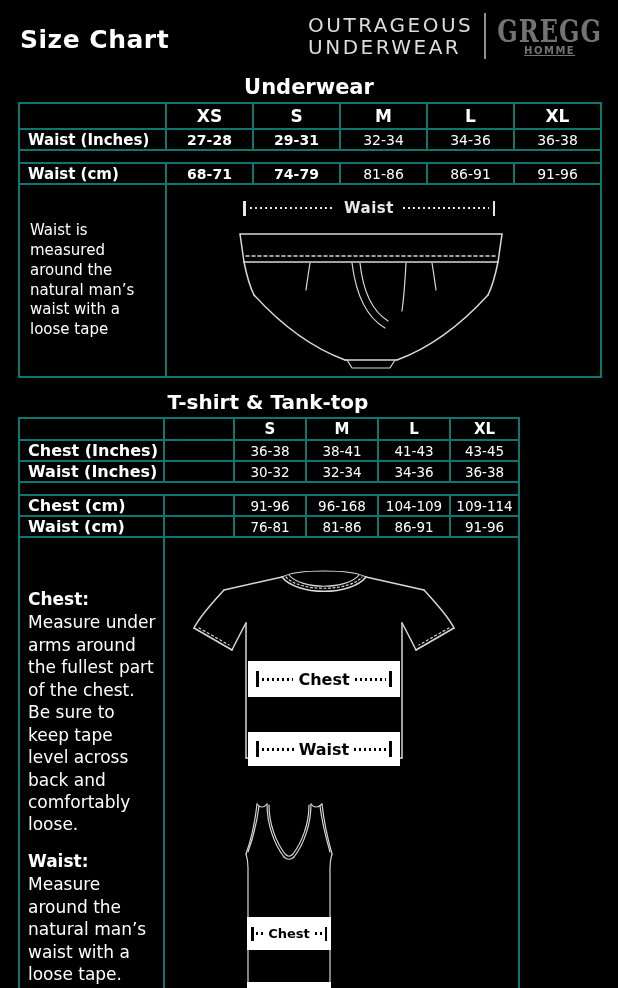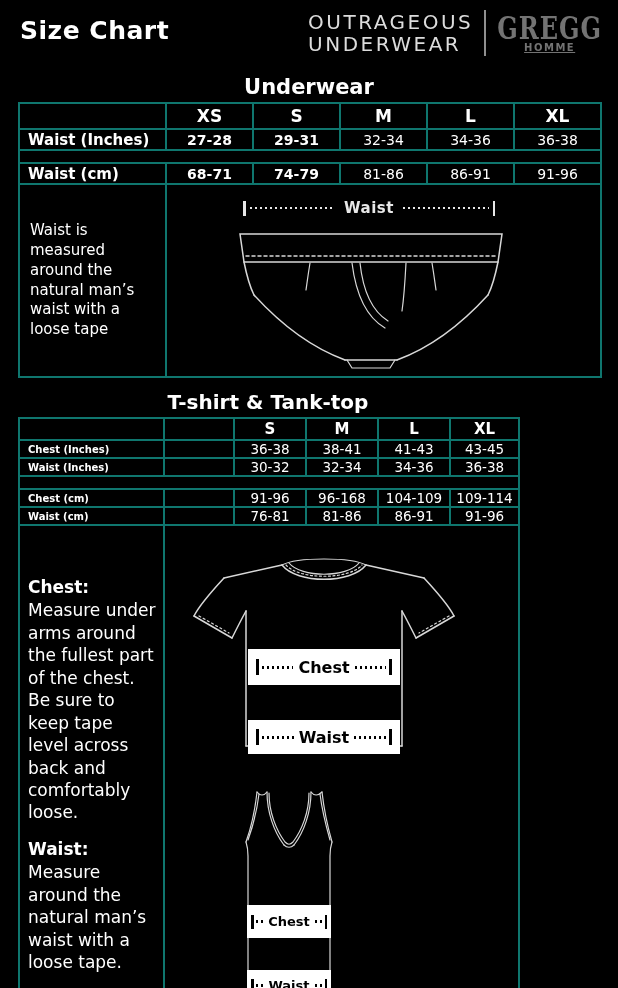--- a/index.html
+++ b/index.html
@@ -2,21 +2,21 @@
 <html><head>
 <meta charset="utf-8">
 <style>
   html,body{margin:0;padding:0;}
   body{
     width:618px;height:988px;background:#000;color:#fff;
     font-family:"DejaVu Sans","Liberation Sans",sans-serif;
     overflow:hidden;position:relative;
   }
   
-  .hdr{display:flex;justify-content:space-between;align-items:flex-start;
+  .hdr{display:flex;justify-content:space-between;align-items:center;
        padding:10px 16px 0 20px;height:62px;box-sizing:border-box;}
   .hdr-title{font-size:25px;font-weight:bold;letter-spacing:.5px;padding-top:6px;}
   .brand{display:flex;align-items:center;gap:11px;}
   .brand-words{font-size:20px;letter-spacing:2.5px;color:#dcdcdc;
                line-height:1.1;font-weight:400;text-align:left;}
   .brand-sep{width:2px;height:46px;background:#8f8f8f;}
   .brand-logo{text-align:center;color:#737373;text-decoration:underline;}
   .logo-main{display:inline-block;font-family:"DejaVu Serif","Liberation Serif",serif;
              font-size:24px;font-weight:bold;transform:scaleY(1.35);letter-spacing:1px;}
   .logo-sub{font-size:10px;font-weight:bold;letter-spacing:1.5px;margin-top:0;}
@@ -28,21 +28,21 @@
   table{border-collapse:collapse;margin-left:18px;table-layout:fixed;
         border:2px solid #c9c9c9;}
   td,th{border:2px solid #0f766e;padding:0;text-align:center;
         vertical-align:middle;color:#fff;overflow:hidden;}
   #uw-table{width:582px;}
   #ts-table{width:500px;}
   #uw-table th{height:24px;font-size:17px;font-weight:bold;}
   #ts-table th{height:20px;font-size:15px;font-weight:bold;}
   .row-label{text-align:left;padding-left:8px;font-weight:bold;}
   #uw-table .row-label{font-size:15px;}
-  #ts-table .row-label{font-size:10px;}
+  #ts-table .row-label{font-size:16px;}
   #uw-table .val{font-size:14px;margin-top:35px;}
   #uw-table .val.bv{font-weight:bold;}
   #ts-table .val{font-size:13.5px;}
   #uw-table .r-in td{height:19px;}
   #uw-table .r-cm td{height:19px;}
   #ts-table .r-sz td{height:15px;}
   .rowgap td{height:11px;}
   
   .uw-note{font-size:15px;line-height:1.32;text-align:left;
            padding:8px 6px 8px 10px;vertical-align:middle;font-weight:400;}

